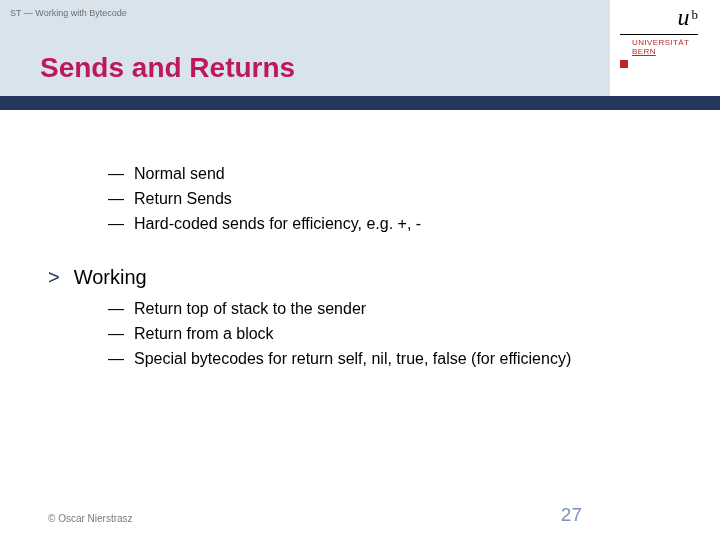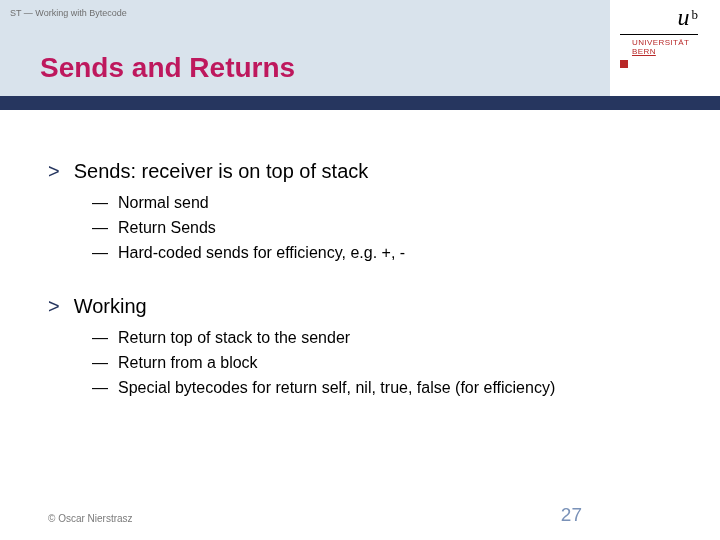--- a/index.html
+++ b/index.html
@@ -16,21 +16,21 @@
   .logo .b  { font-size: 13px; color: #000; vertical-align: super; margin-left: 2px; }
   .logo .bar { height: 1px; background: #000; margin: 3px 0 3px auto; width: 78px; }
   .logo .uni { font-size: 8px; color: #b82828; letter-spacing: 0.4px; display: block; text-align: left; padding-left: 14px; }
   .logo .uni2{ font-size: 8px; color: #b82828; letter-spacing: 0.4px; display: block; text-align: left; padding-left: 14px; text-decoration: underline; }
   .logo .redtick { position: absolute; left: 2px; top: 56px; width: 8px; height: 8px; background: #b82828; }
 
   .body { position: absolute; left: 48px; top: 160px; width: 630px; color: #000; }
   .l1 { font-size: 20px; margin-bottom: 8px; }
   .l1 .gt { color: #26365f; font-weight: normal; margin-right: 14px; }
   .l2wrap { margin: 2px 0 30px 44px; }
-  .l2 { font-size: 16px; line-height: 1.55; }
+  .l2 { font-size: 16px; line-height: 1.55; margin-left: 16px; }
   .l2 .dash { margin-right: 10px; }
 
   .footer-left { position: absolute; left: 48px; bottom: 16px; font-size: 10px; color: #7a7a7a; }
   .footer-right{ position: absolute; right: 22px; bottom: 14px; font-size: 19px; color: #7a92b8; }
 </style>
 </head>
 <body>
 
 <div class="slide">
 
@@ -45,23 +45,20 @@
       <div class="bar"></div>
       <div class="redtick"></div>
       <span class="uni">UNIVERSITÄT</span>
       <span class="uni2">BERN</span>
     </div>
   </div>
   <div class="navyline"></div>
 
   <div class="body">
 
-    <div class="l1">
-      <span class="gt">&gt;</span><span>Sends: receiver is on top of stack</span>
-    </div>
     <div class="l2wrap">
       <div class="l2"><span class="dash">—</span><span>Normal send</span></div>
       <div class="l2"><span class="dash">—</span><span>Return Sends</span></div>
       <div class="l2"><span class="dash">—</span><span>Hard-coded sends for efficiency, e.g. +, -</span></div>
     </div>
 
     <div class="l1">
       <span class="gt">&gt;</span><span>Working</span>
     </div>
     <div class="l2wrap">

